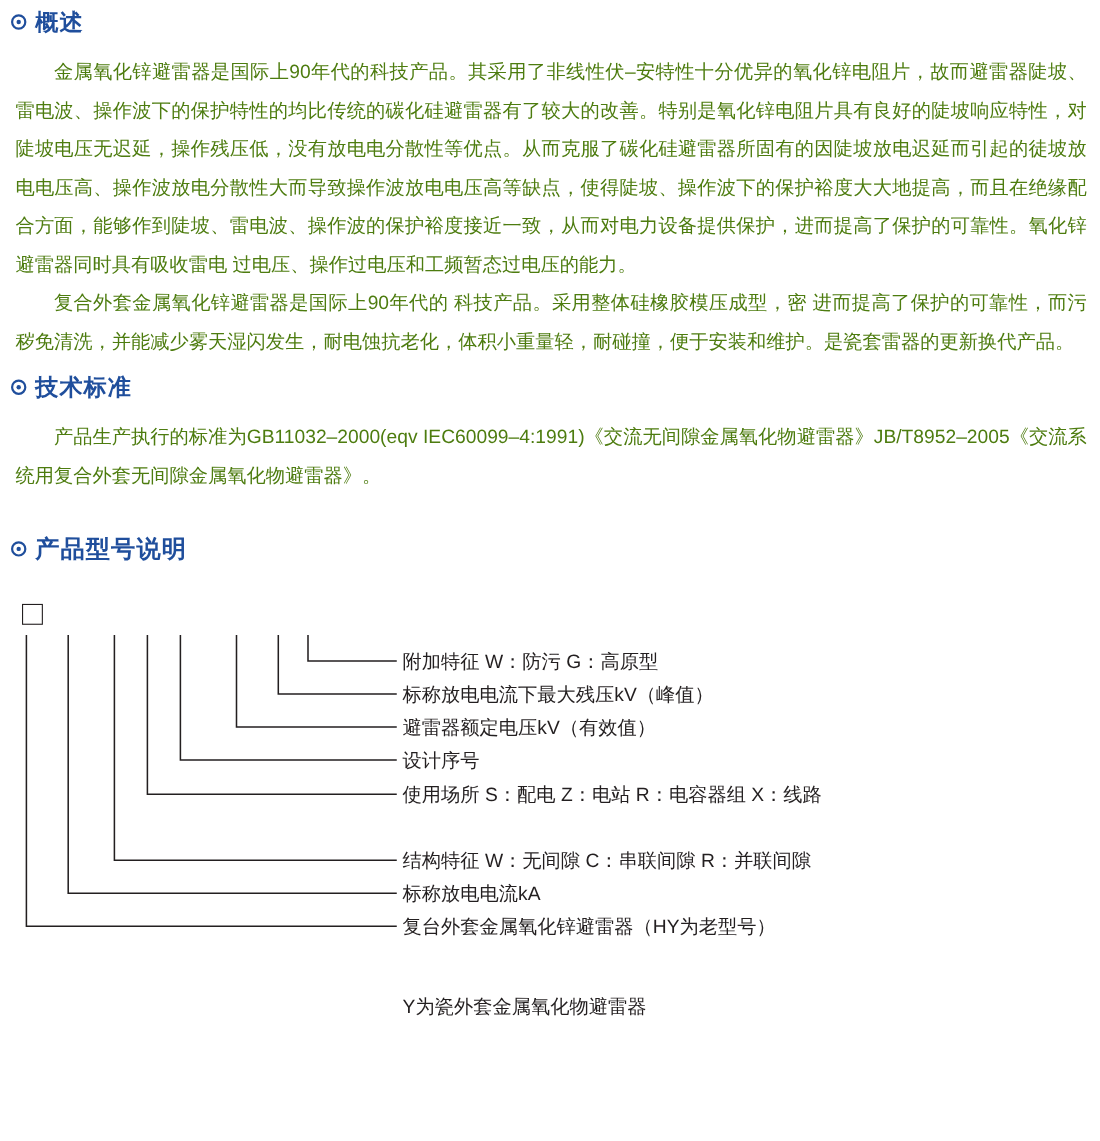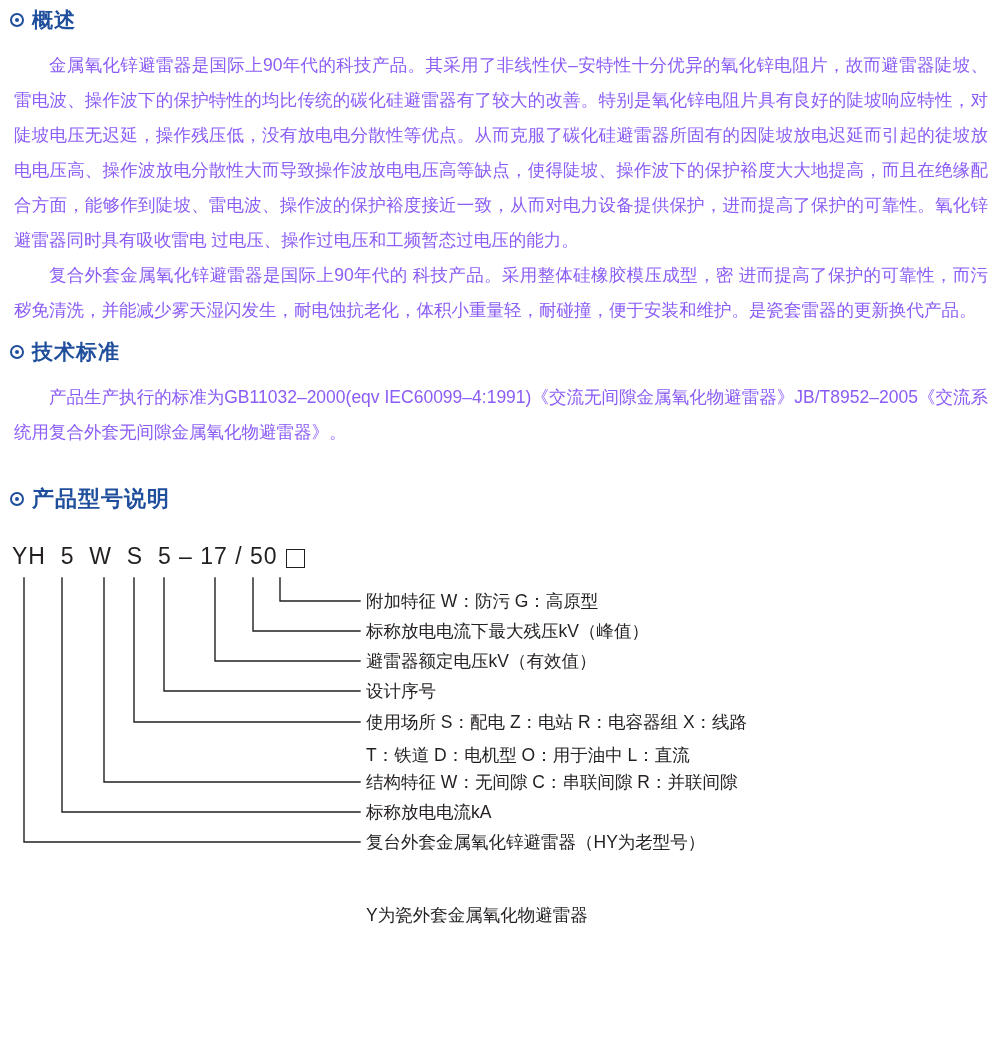--- a/index.html
+++ b/index.html
@@ -58,21 +58,21 @@
   #head-overview { margin-top: 6px; margin-left: 2px; }
   #head-standard { margin-top: 10px; margin-left: 2px; }
   #head-model    { margin-top: 34px; margin-left: 2px; font-size: 22px; }
 
   
   .body-text {
     font-size: 17.5px;
     line-height: 35px;
     text-align: justify;
     text-justify: inter-ideograph;
-    color: #8b5cf6;
+    color: #4d7c0f;
     margin: 0;
   }
   .para { text-indent: 2em; }
 
   #overview-block { margin-top: 14px; padding: 0 4px 0 6px; }
   #standard-block { margin-top: 14px; padding: 0 4px 0 6px; }
 
   
   .model-code {
     margin-top: 26px;
@@ -138,21 +138,20 @@
   <div id="standard-block">
     <p class="body-text para">产品生产执行的标准为GB11032–2000(eqv IEC60099–4:1991)《交流无间隙金属氧化物避雷器》JB/T8952–2005《交流系统用复合外套无间隙金属氧化物避雷器》。</p>
   </div>
 
   <div class="section-head" id="head-model">
     <span class="bullet"></span>
     <span>产品型号说明</span>
   </div>
 
   <div class="model-code">
-    <span class="seg">YH  5  W  S  5 – 17 / 50</span>
     <span class="box"></span>
   </div>
 
   <div class="diagram">
     <svg width="1000" height="390" viewBox="0 0 1000 390">
       <g stroke="#231f20" stroke-width="1.4" fill="none" stroke-linecap="square">
 
         <path d="M272 4 L272 27 L352 27"></path>
 
         <path d="M245 4 L245 57 L352 57"></path>
@@ -169,20 +168,19 @@
 
         <path d="M16 4 L16 268 L352 268"></path>
       </g>
     </svg>
 
     <div class="legend-item" style="left:358px; top:16px;">附加特征 W：防污 G：高原型</div>
     <div class="legend-item" style="left:358px; top:76px;">避雷器额定电压kV（有效值）</div>
     <div class="legend-item" style="left:358px; top:46px;">标称放电电流下最大残压kV（峰值）</div>
     <div class="legend-item" style="left:358px; top:106px;">设计序号</div>
     <div class="legend-item" style="left:358px; top:137px;">使用场所 S：配电 Z：电站 R：电容器组 X：线路</div>
-    <div class="legend-item" style="left:358px; top:170px;">T：铁道 D：电机型 O：用于油中 L：直流</div>
     <div class="legend-item" style="left:358px; top:197px;">结构特征 W：无间隙 C：串联间隙 R：并联间隙</div>
     <div class="legend-item" style="left:358px; top:227px;">标称放电电流kA</div>
     <div class="legend-item" style="left:358px; top:257px;">复台外套金属氧化锌避雷器（HY为老型号）</div>
     <div class="legend-item" style="left:358px; top:290px;margin-top:40px;">Y为瓷外套金属氧化物避雷器</div>
   </div>
 
 </div>
 
 </body></html>

